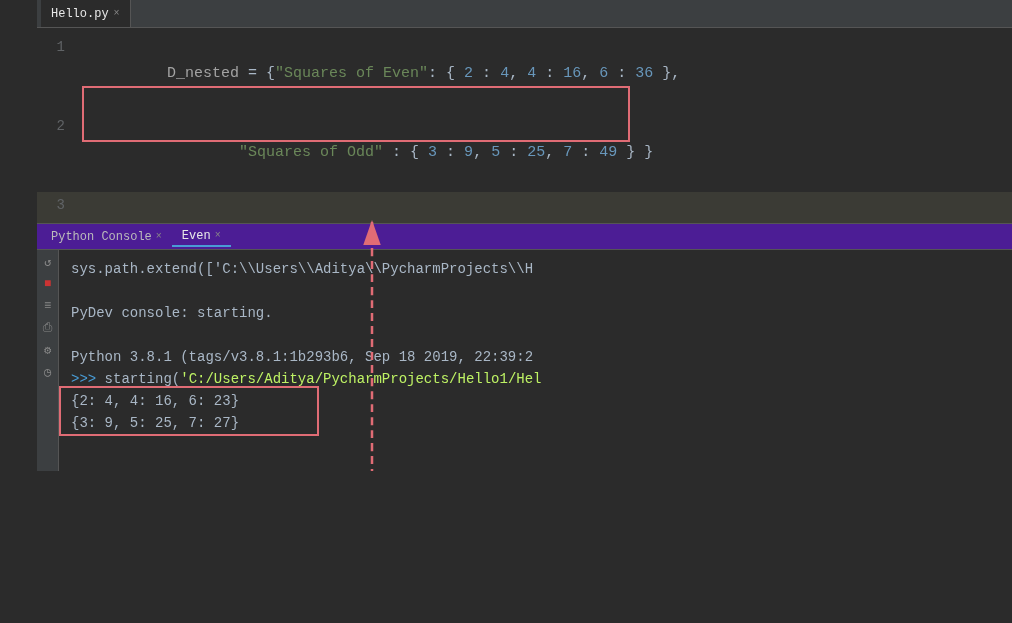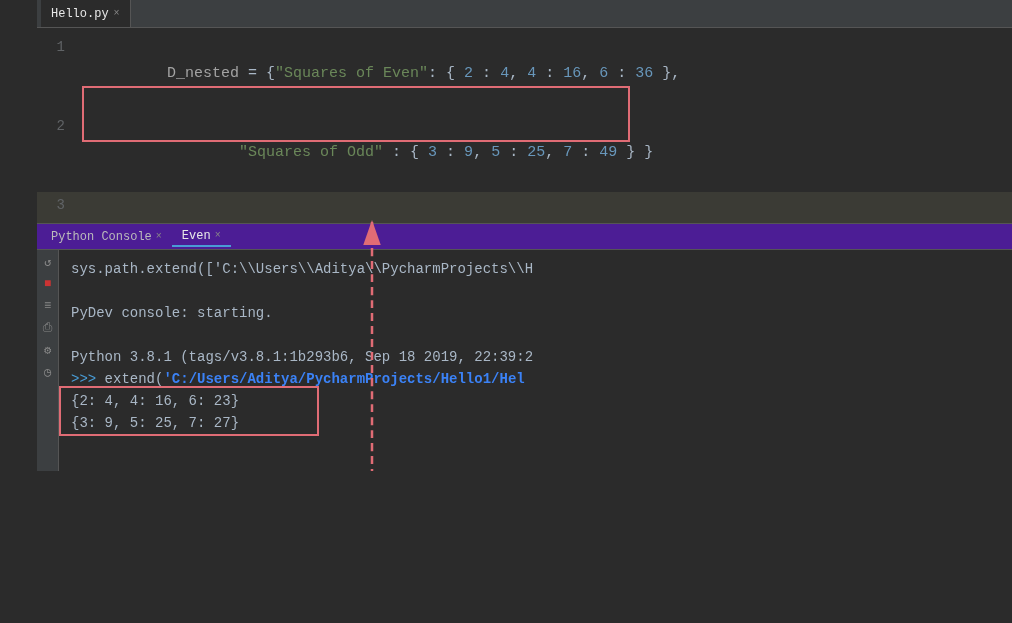--- a/index.html
+++ b/index.html
@@ -220,21 +220,21 @@
         <div class="sidebar-icon" title="Settings">⚙</div>
         <div class="sidebar-icon" title="History">◷</div>
       </div>
 
       <div class="console-output" style="position:relative;">
         <div class="console-line">sys.path.extend(['C:\\Users\\Aditya\\PycharmProjects\\H</div>
         <div class="console-line">&nbsp;</div>
         <div class="console-line">PyDev console: starting.</div>
         <div class="console-line">&nbsp;</div>
         <div class="console-line">Python 3.8.1 (tags/v3.8.1:1b293b6, Sep 18 2019, 22:39:2</div>
-        <div class="console-line"><span style="color:#499cd5;">&gt;&gt;&gt; </span><span>extend(</span><span style="color:#3b82f6;font-weight:bold;">'C:/Users/Aditya/PycharmProjects/Hello1/Hel</span></div>
+        <div class="console-line"><span style="color:#499cd5;">&gt;&gt;&gt; </span><span>starting(</span><span style="color:#bef264;">'C:/Users/Aditya/PycharmProjects/Hello1/Hel</span></div>
         <div class="console-line">{2: 4, 4: 16, 6: 23}</div>
         <div class="console-line">{3: 9, 5: 25, 7: 27}</div>
 
         <div style="
           position: absolute;
           top: 136px;
           left: 0px;
           width: 260px;
           height: 50px;
           border: 2px solid #e06c75;

